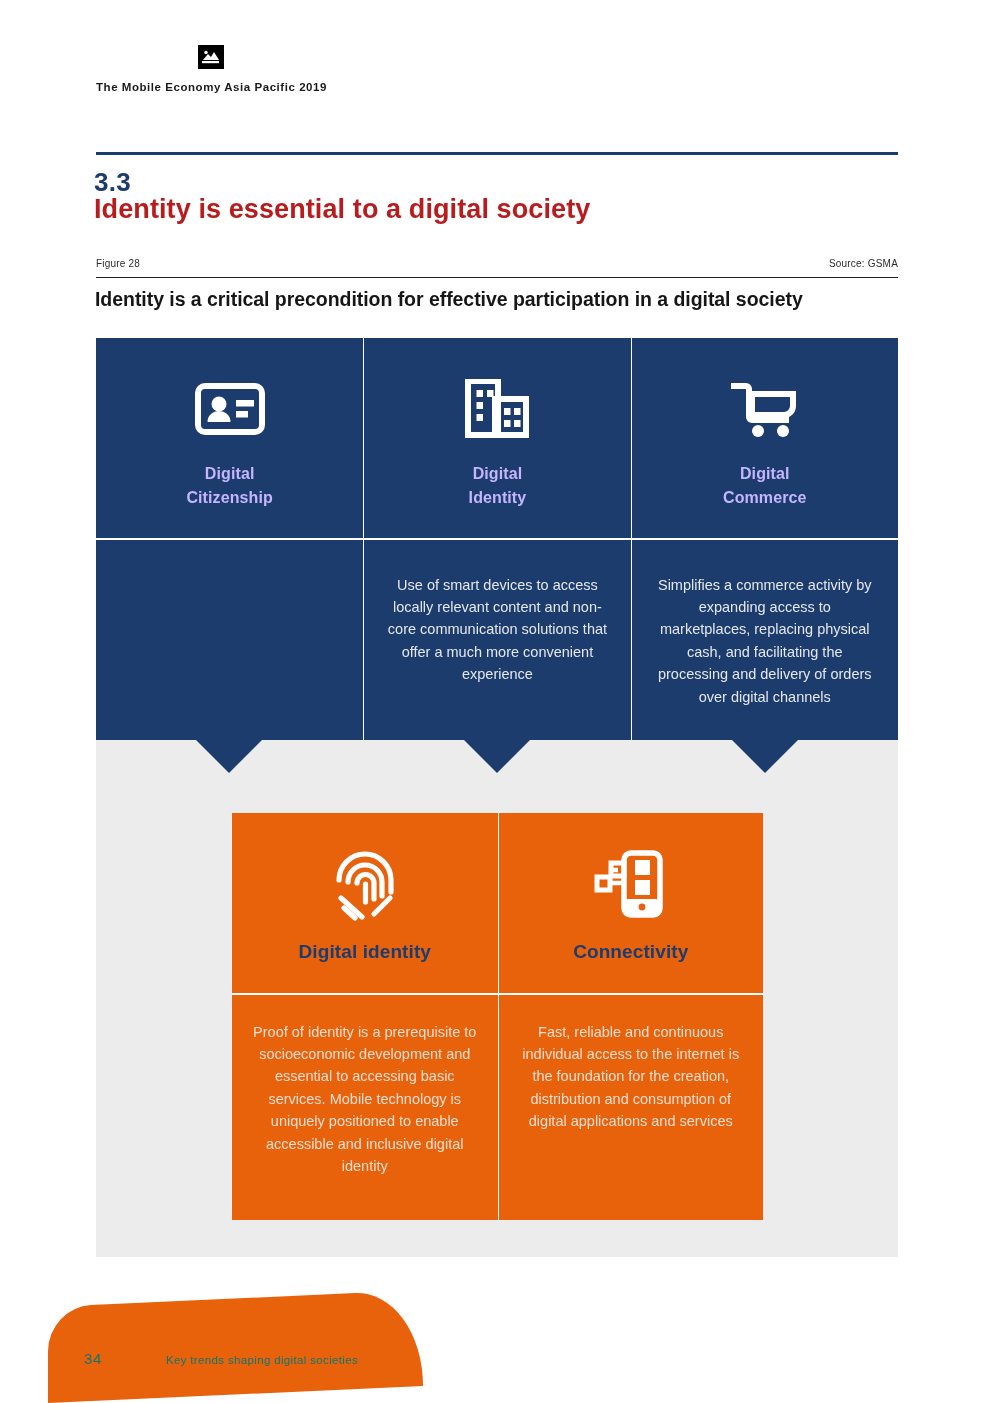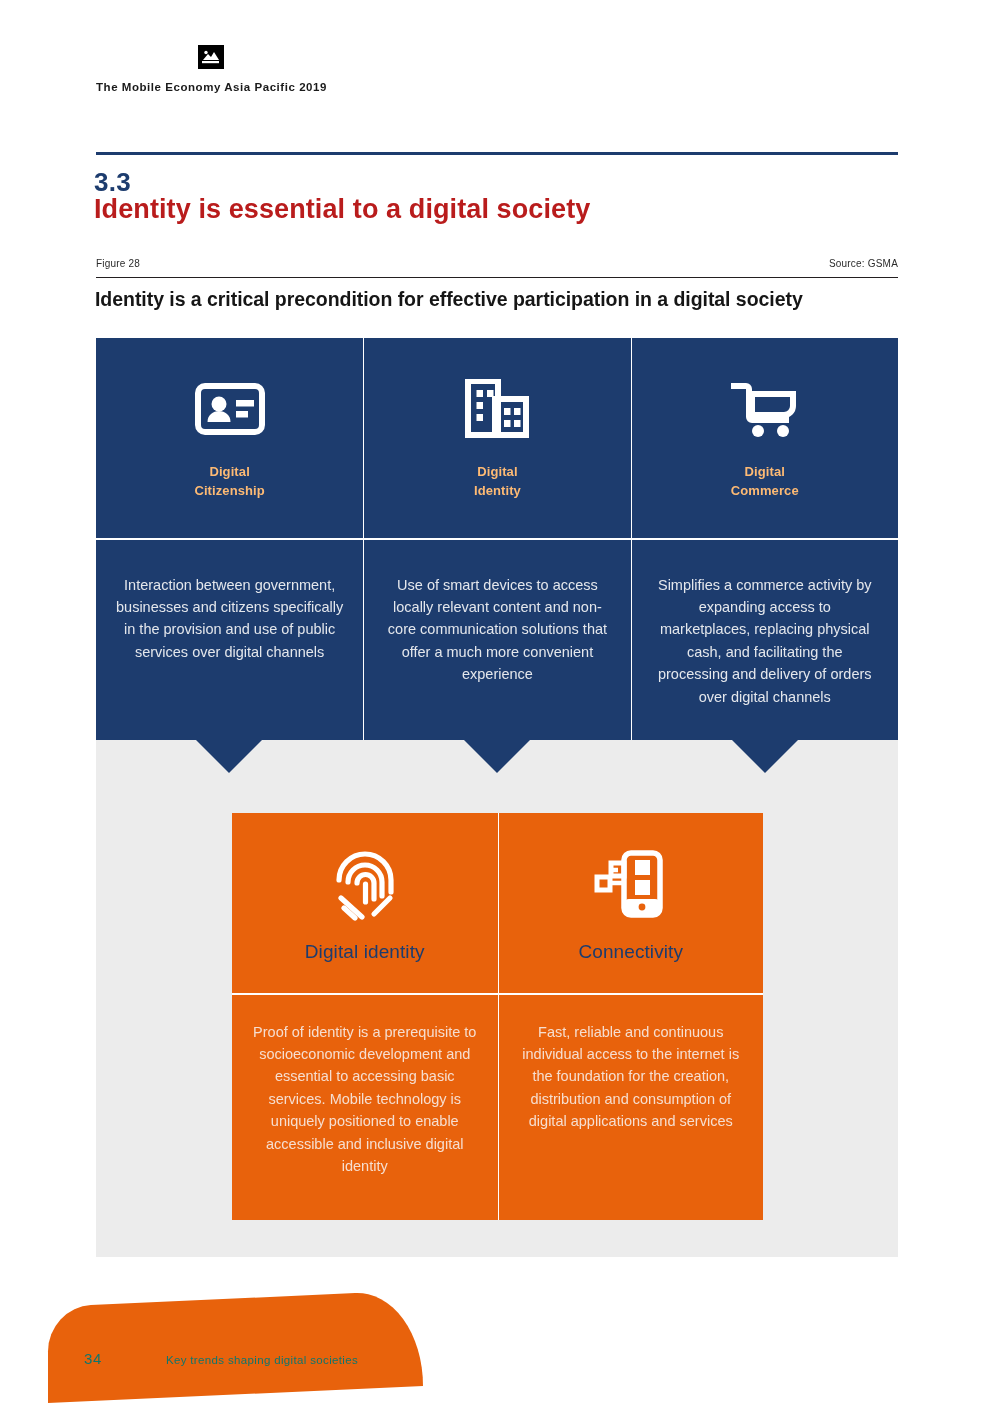--- a/index.html
+++ b/index.html
@@ -72,22 +72,22 @@
     background:#1d3c6e; display:flex; flex-direction:column;
   }
   .blue-card + .blue-card { border-left:1.5px solid #ffffff; }
 
   .card-top {
     height:200px; display:flex; flex-direction:column;
     align-items:center; justify-content:flex-start; padding-top:32px;
   }
   .icon-wrap { height:78px; display:flex; align-items:center; justify-content:center; }
   .card-heading {
-    margin-top:14px; text-align:center; color:#fdba74;
-    font-size:13px; font-weight:bold; line-height:1.47; letter-spacing:.1px;
+    margin-top:14px; text-align:center; color:#c4b5fd;
+    font-size:16px; font-weight:bold; line-height:1.47; letter-spacing:.1px;
   }
   .card-divider { height:1.5px; background:#ffffff; width:100%; }
   .card-body {
     flex:1; padding:34px 20px 0; text-align:center;
     color:#e4e7ec; font-size:14.5px; line-height:1.55;
   }
 
   
   .arrow {
     position:absolute; top:402px; width:0; height:0;
@@ -108,21 +108,21 @@
     display:flex; flex-direction:column;
   }
   .orange-card + .orange-card { border-left:1.5px solid #ffffff; }
   .o-top {
     height:180px; display:flex; flex-direction:column;
     align-items:center; justify-content:flex-start; padding-top:30px;
   }
   .o-icon-wrap { height:82px; display:flex; align-items:center; justify-content:center; }
   .o-heading {
     margin-top:16px; text-align:center; color:#1d3c6e;
-    font-size:19px; font-weight:normal; letter-spacing:.1px;
+    font-size:19px; font-weight:bold; letter-spacing:.1px;
   }
   .o-divider { height:1.5px; background:#ffffff; width:100%; }
   .o-body {
     flex:1; padding:26px 16px 0; text-align:center;
     color:#f6ded0; font-size:14.5px; line-height:1.55;
   }
 
   
   .footer-blob {
     position:absolute; left:48px; top:1307px;
@@ -180,21 +180,20 @@
             <rect x="41" y="19" width="18" height="6.5" fill="#fff"></rect>
             <rect x="41" y="30" width="12" height="6.5" fill="#fff"></rect>
           </svg>
         </span>
         <div class="card-heading">
           <div>Digital</div>
           <div>Citizenship</div>
         </div>
       </div>
       <div class="card-divider"></div>
-      <div class="card-body">Interaction between government, businesses and citizens specifically in the provision and use of public services over digital channels</div>
     </div>
 
     <div class="blue-card">
       <div class="card-top">
         <span class="icon-wrap">
           <svg width="66" height="60" viewBox="0 0 66 60" aria-hidden="true">
             <rect x="4" y="2" width="30" height="54" fill="none" stroke="#fff" stroke-width="6"></rect>
             <rect x="31" y="20" width="31" height="36" fill="none" stroke="#fff" stroke-width="6"></rect>
             <rect x="12.5" y="11" width="6.5" height="7" fill="#fff"></rect>
             <rect x="23" y="11" width="6.5" height="7" fill="#fff"></rect>

